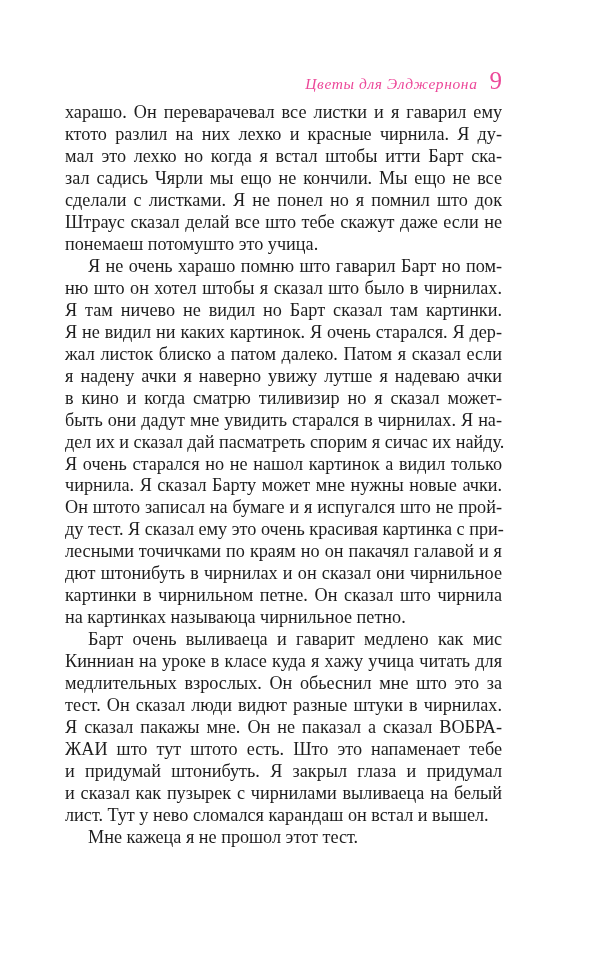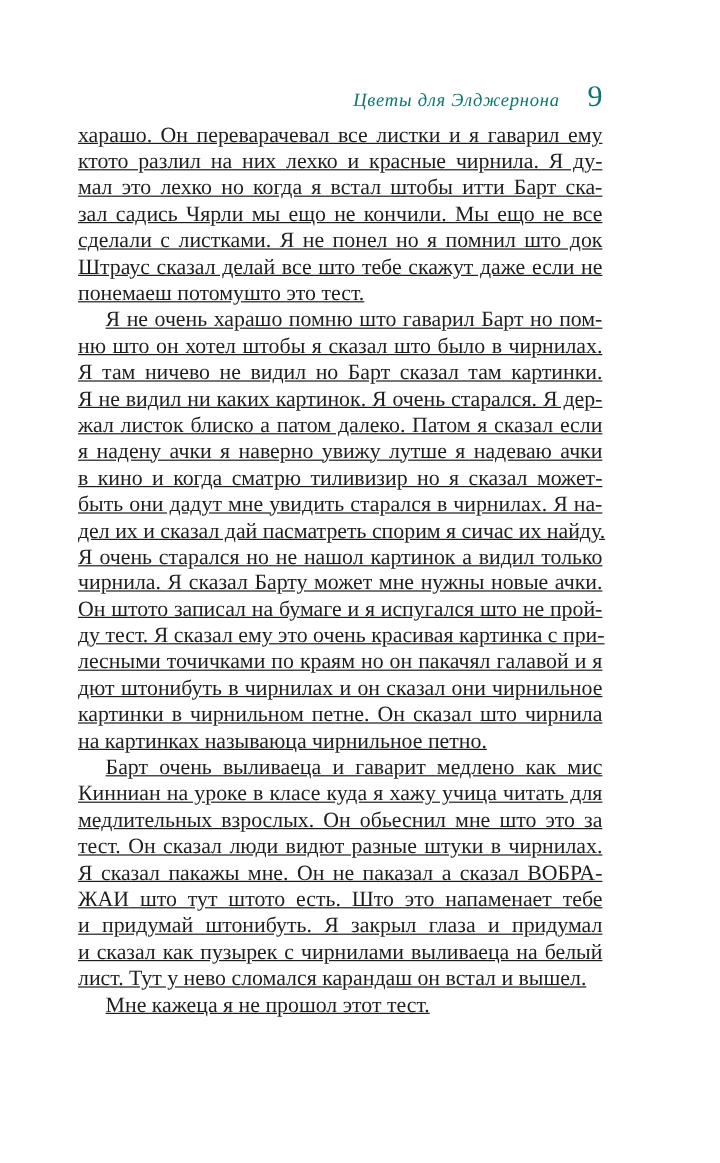--- a/index.html
+++ b/index.html
@@ -11,22 +11,22 @@
     overflow: hidden;
     color: #1e1e1e;
     font-family: "Liberation Serif", "DejaVu Serif", serif;
   }
   .page-header {
     position: absolute;
     top: 68px;
     right: 98px;
     display: flex;
     align-items: baseline;
-    gap: 23px;
-    color: #0f766e;
+    gap: 12px;
+    color: #ec4899;
     text-align: right;
   }
   .running-title {
     font-style: italic;
     font-size: 15.5px;
     letter-spacing: 0.6px;
   }
   .page-number {
     font-size: 25px;
     line-height: 1;
@@ -36,21 +36,20 @@
     left: 65px;
     top: 102px;
     width: 437px;
   }
   .para {
     margin: 0;
     font-size: 18.2px;
     line-height: 21.97px;
     text-align: justify;
     hyphens: manual;
-    text-decoration: underline;
   }
   .line {
     display: block;
     text-align: justify;
     text-align-last: justify;
     white-space: nowrap;
     height: 21.97px;
   }
   .line.last {
     text-align-last: left;
@@ -68,21 +67,21 @@
 </div>
 
 <div class="body-text" id="body-text">
     <div class="para">
       <span class="line">харашо. Он переварачевал все листки и я гаварил ему</span>
       <span class="line">ктото разлил на них лехко и красные чирнила. Я ду-</span>
       <span class="line">мал это лехко но когда я встал штобы итти Барт ска-</span>
       <span class="line">зал садись Чярли мы ещо не кончили. Мы ещо не все</span>
       <span class="line">сделали с листками. Я не понел но я помнил што док</span>
       <span class="line">Штраус сказал делай все што тебе скажут даже если не</span>
-      <span class="line last">понемаеш потомушто это тест.</span>
+      <span class="line last">понемаеш потомушто это учица.</span>
     </div>
     <div class="para">
       <span class="line indent">Я не очень харашо помню што гаварил Барт но пом-</span>
       <span class="line">ню што он хотел штобы я сказал што было в чирнилах.</span>
       <span class="line">Я там ничево не видил но Барт сказал там картинки.</span>
       <span class="line">Я не видил ни каких картинок. Я очень старался. Я дер-</span>
       <span class="line">жал листок блиско а патом далеко. Патом я сказал если</span>
       <span class="line">я надену ачки я наверно увижу лутше я надеваю ачки</span>
       <span class="line">в кино и когда сматрю тиливизир но я сказал может-</span>
       <span class="line">быть они дадут мне увидить старался в чирнилах. Я на-</span>

